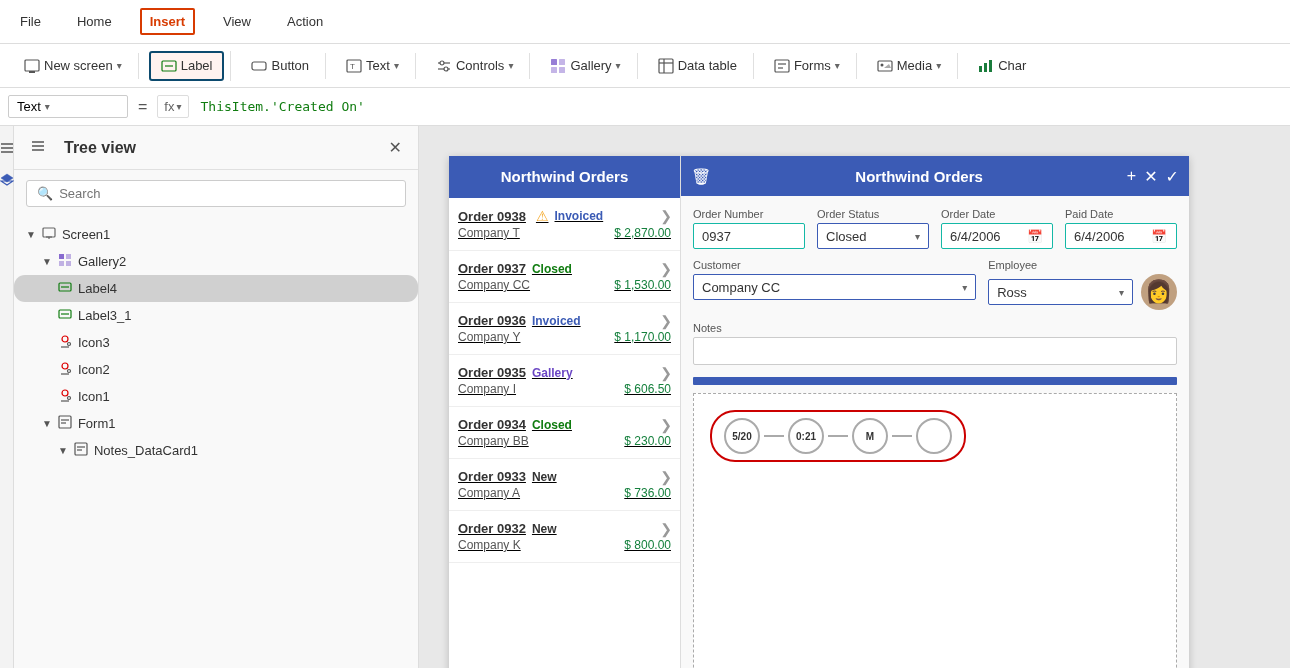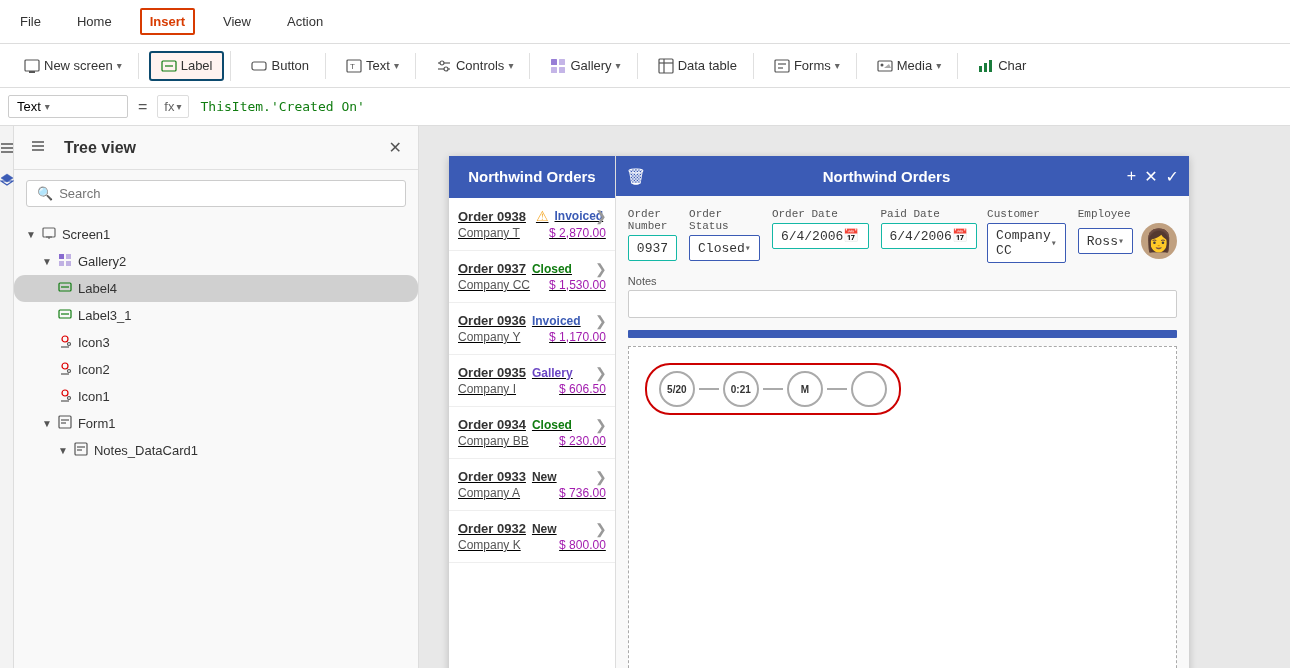--- a/index.html
+++ b/index.html
@@ -160,39 +160,39 @@
     .gallery-order { font-weight: 700; font-size: 13px; color: #333; }
     .gallery-status {
       font-size: 12px; font-weight: 600;
     }
     .status-invoiced { color: #3b5bb5; }
     .status-closed { color: #107c10; }
     .status-shipped { color: #6b47c4; }
     .status-new { color: #333; }
     .gallery-item-row2 { display: flex; align-items: center; justify-content: space-between; margin-top: 2px; }
     .gallery-company { font-size: 12px; color: #555; }
-    .gallery-amount { font-size: 12px; color: #a21caf; }
+    .gallery-amount { font-size: 12px; color: #15803d; }
     .gallery-warning { font-size: 14px; color: #f5a623; margin-left: 4px; }
     .gallery-chevron { color: #999; font-size: 14px; position: absolute; right: 8px; }
 
     
     .detail-panel {
       flex: 1; display: flex; flex-direction: column;
       background: #f9f9f9;
     }
     .detail-header {
       background: #3b5bb5; height: 40px;
       display: flex; align-items: center; justify-content: space-between;
       padding: 0 10px;
     }
     .detail-title { color: #fff; font-size: 15px; font-weight: 600; flex: 1; text-align: center; }
     .detail-header-icons { display: flex; align-items: center; gap: 8px; }
     .detail-icon { color: #fff; font-size: 16px; cursor: pointer; }
 
-    .detail-form { padding: 12px; display: flex; flex-direction: row; gap: 10px; font-family: Liberation Mono, monospace; }
+    .detail-form { padding: 12px; display: flex; flex-direction: column; gap: 10px; }
     .form-row { display: flex; gap: 12px; }
     .form-field { display: flex; flex-direction: column; gap: 3px; flex: 1; }
     .field-label { font-size: 11px; color: #555; }
     .field-value {
       border: 1px solid #14b8a6; padding: 4px 8px;
       background: #fff; font-size: 13px; color: #333;
       border-radius: 2px; min-height: 26px;
       display: flex; align-items: center;
     }
     .field-value.blue-border { border-color: #3b5bb5; border-width: 1.5px; }

